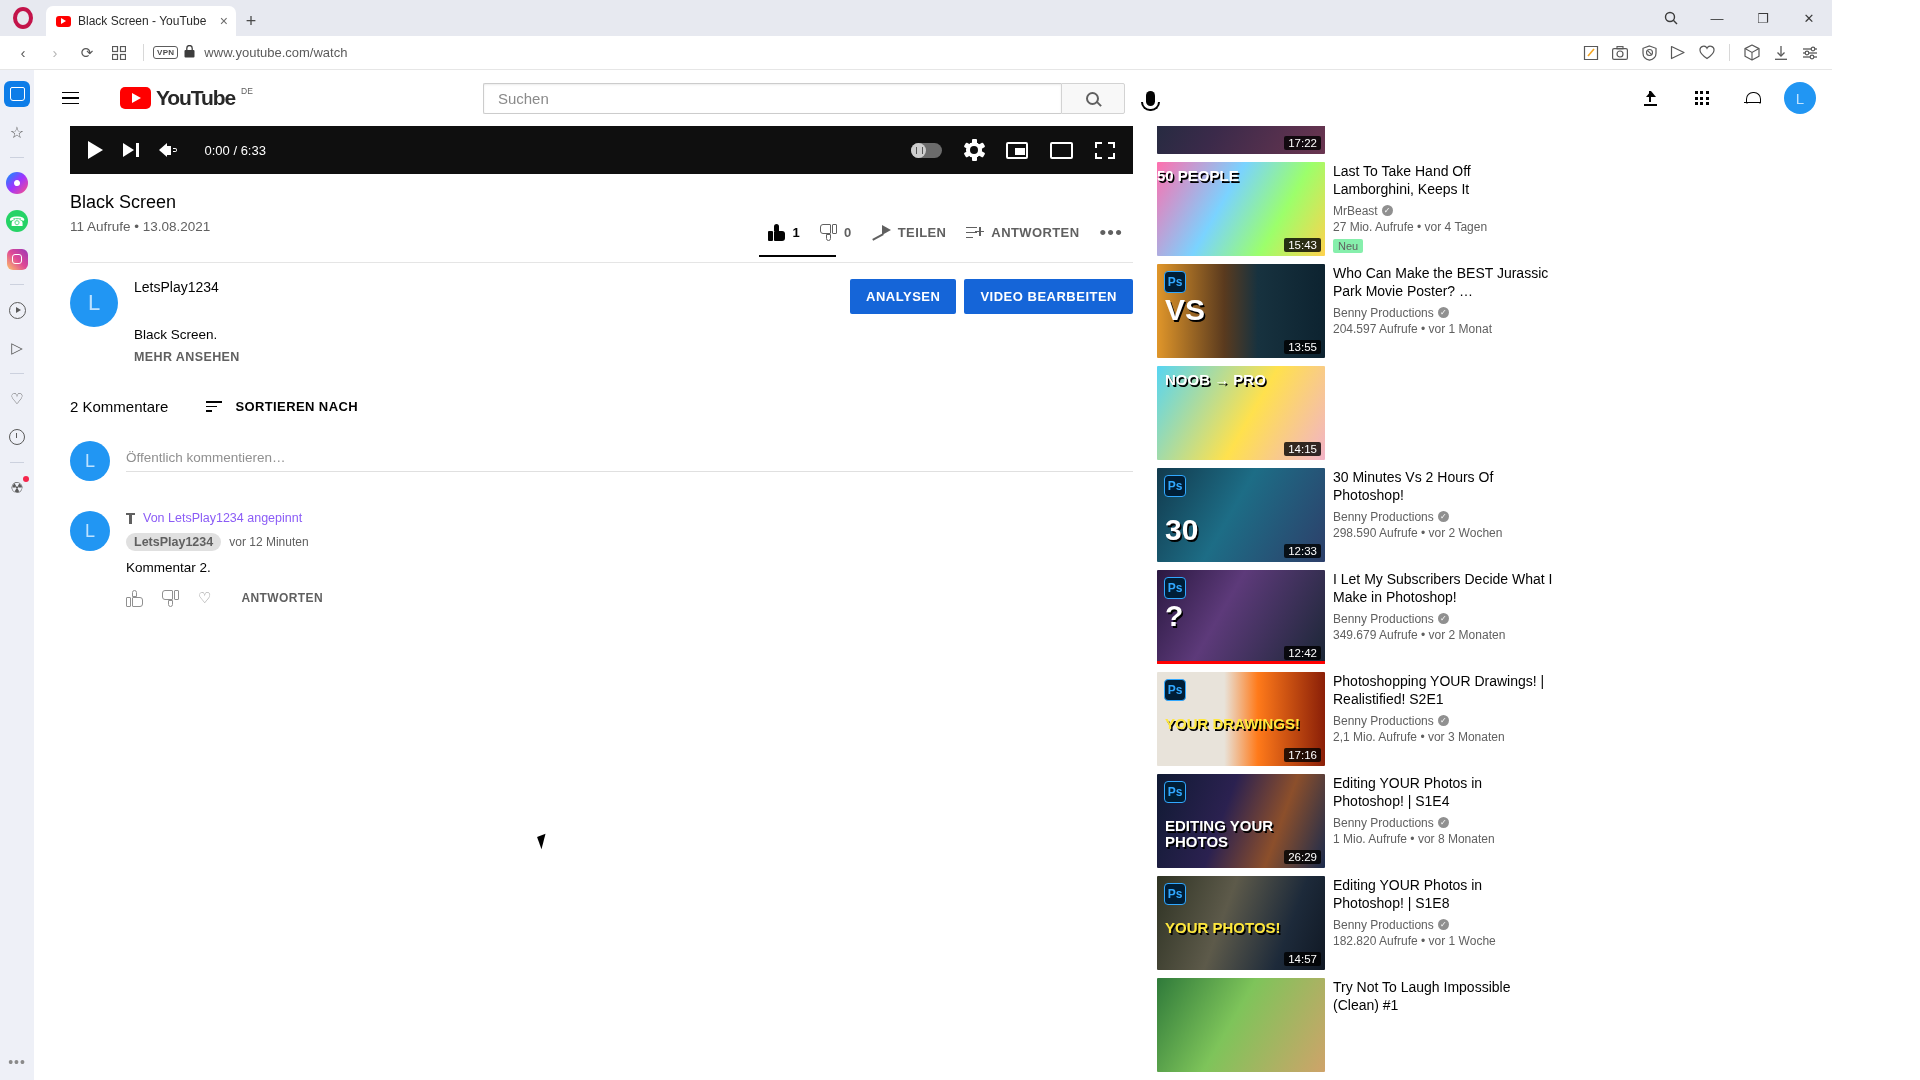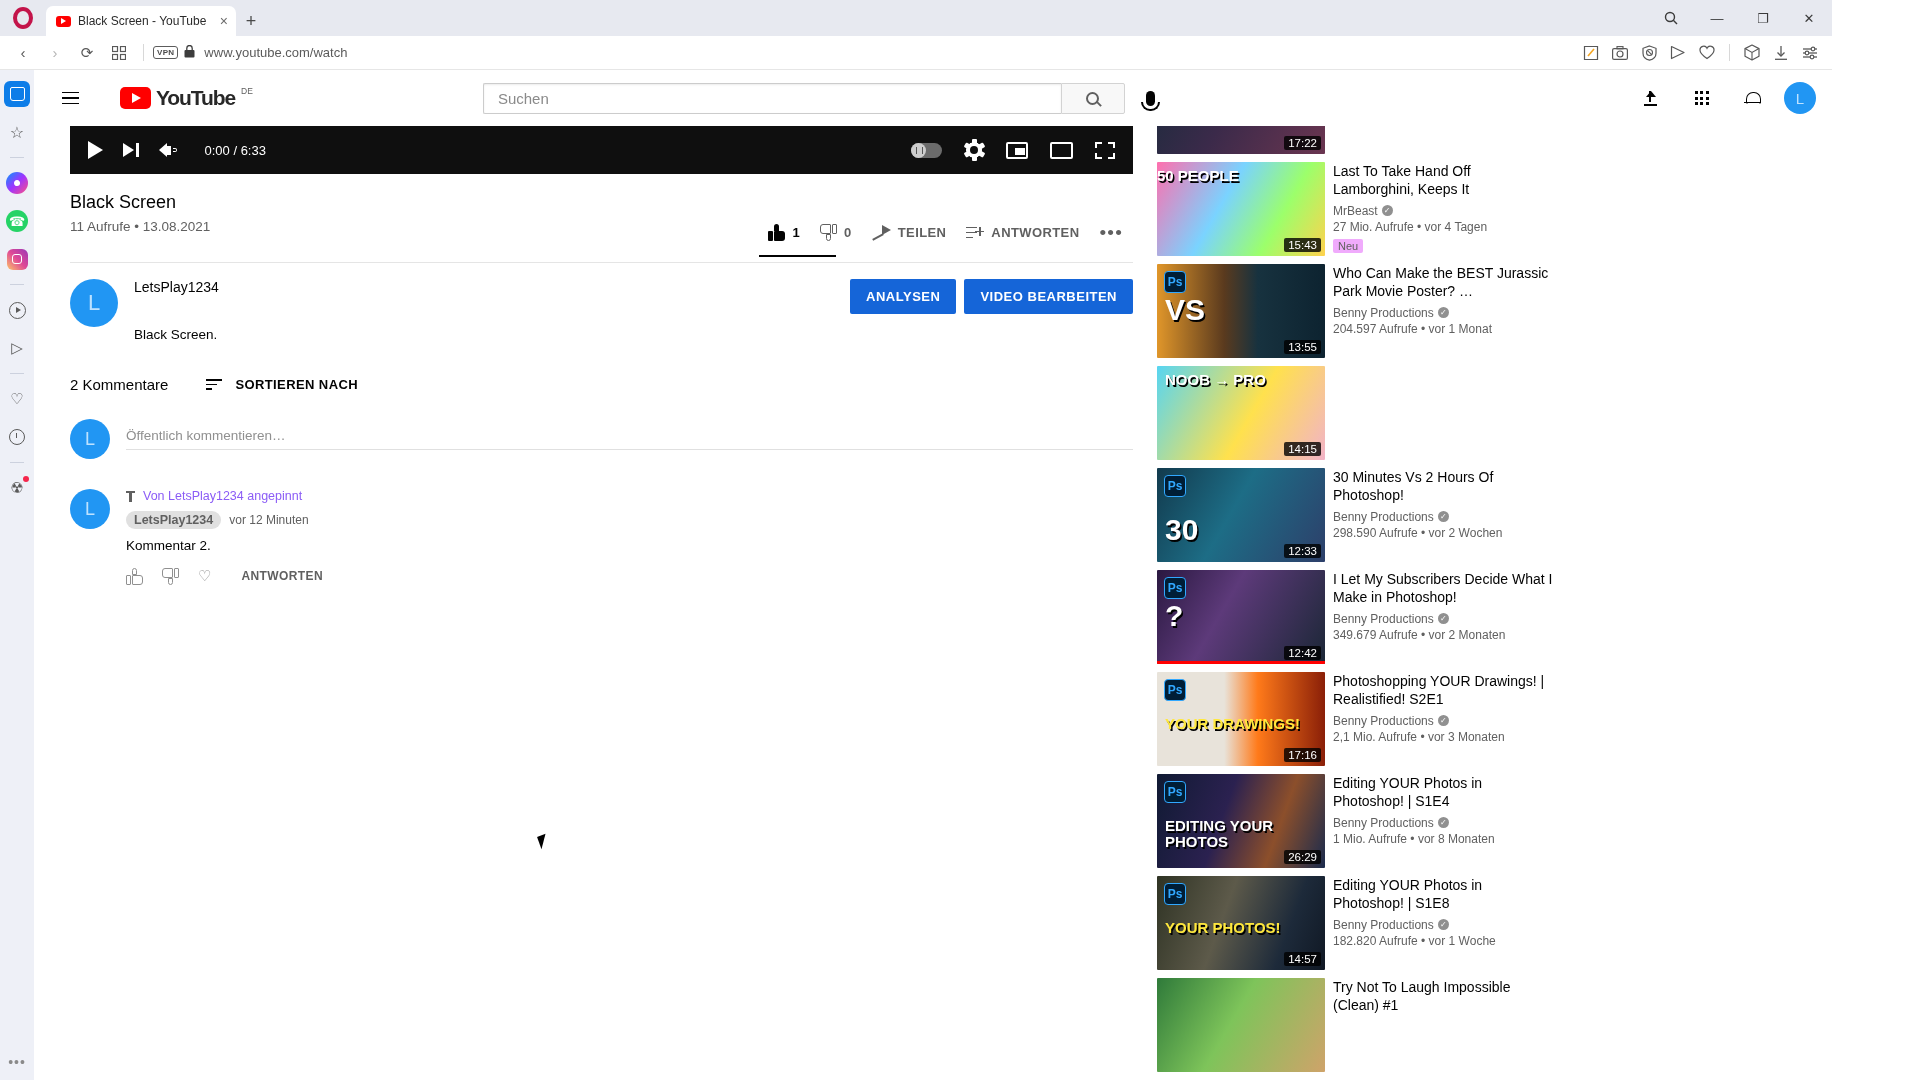--- a/index.html
+++ b/index.html
@@ -198,21 +198,21 @@
   .rel-list { padding-top:0; }
   .rel { display:flex; gap:8px; margin-bottom:8px; }
   .rel-thumb { width:168px; height:94px; border-radius:1px; position:relative; flex:none; overflow:hidden; background:#222; }
   .rel-dur { position:absolute; right:4px; bottom:4px; background:rgba(0,0,0,.8); color:#fff; font-size:11.5px; font-weight:500; padding:1px 4px; border-radius:2px; }
   .rel-prog { position:absolute; left:0; bottom:0; height:3px; background:#ff0000; }
   .rel-info { flex:1; min-width:0; padding-top:1px; }
   .rel-title { font-size:14px; font-weight:500; color:#030303; line-height:1.28; max-height:36px; overflow:hidden; }
   .rel-chan { font-size:12px; color:#606060; margin-top:5px; display:flex; align-items:center; gap:4px; }
   .verified { width:11px; height:11px; border-radius:50%; background:#909090; color:#fff; font-size:8px; display:flex; align-items:center; justify-content:center; flex:none;}
   .rel-stat { font-size:12px; color:#606060; margin-top:2px; }
-  .rel-new { display:inline-block; background:#f0abfc; color:#606060; font-size:11px; padding:1px 5px; border-radius:2px; margin-top:5px; }
+  .rel-new { display:inline-block; background:#86efac; color:#606060; font-size:11px; padding:1px 5px; border-radius:2px; margin-top:5px; }
   .thumb-ps { position:absolute; left:7px; top:7px; width:22px; height:22px; background:#001e36; border:1.5px solid #31a8ff; border-radius:4px; color:#31a8ff; font-size:12px; font-weight:bold; display:flex; align-items:center; justify-content:center; }
   .thumb-txt { position:absolute; font-weight:900; color:#fff; text-shadow:1.5px 1.5px 0 #000; }
 
   
   .cursor { position:absolute; left:505px; top:765px; width:0; height:0; z-index:99;
     border-left:9px solid #000; border-bottom:13px solid transparent; transform:rotate(-20deg);}
 </style>
 </head>
 <body>
 
@@ -502,20 +502,21 @@
               </div>
             </div>
             <div class="hr-line"></div>
           </div>
 
           <div class="chan">
             <div class="chan-ava">L</div>
             <div class="chan-body">
               <div class="chan-name">LetsPlay1234</div>
               <div class="chan-desc">Black Screen.</div>
+              <div class="chan-more">MEHR ANSEHEN</div>
             </div>
             <div class="chan-btns">
               <button class="btn-blue">ANALYSEN</button>
               <button class="btn-blue">VIDEO BEARBEITEN</button>
             </div>
           </div>
 
           <div>
             <div class="cm-head">
               <div class="cm-count">2 Kommentare</div>

